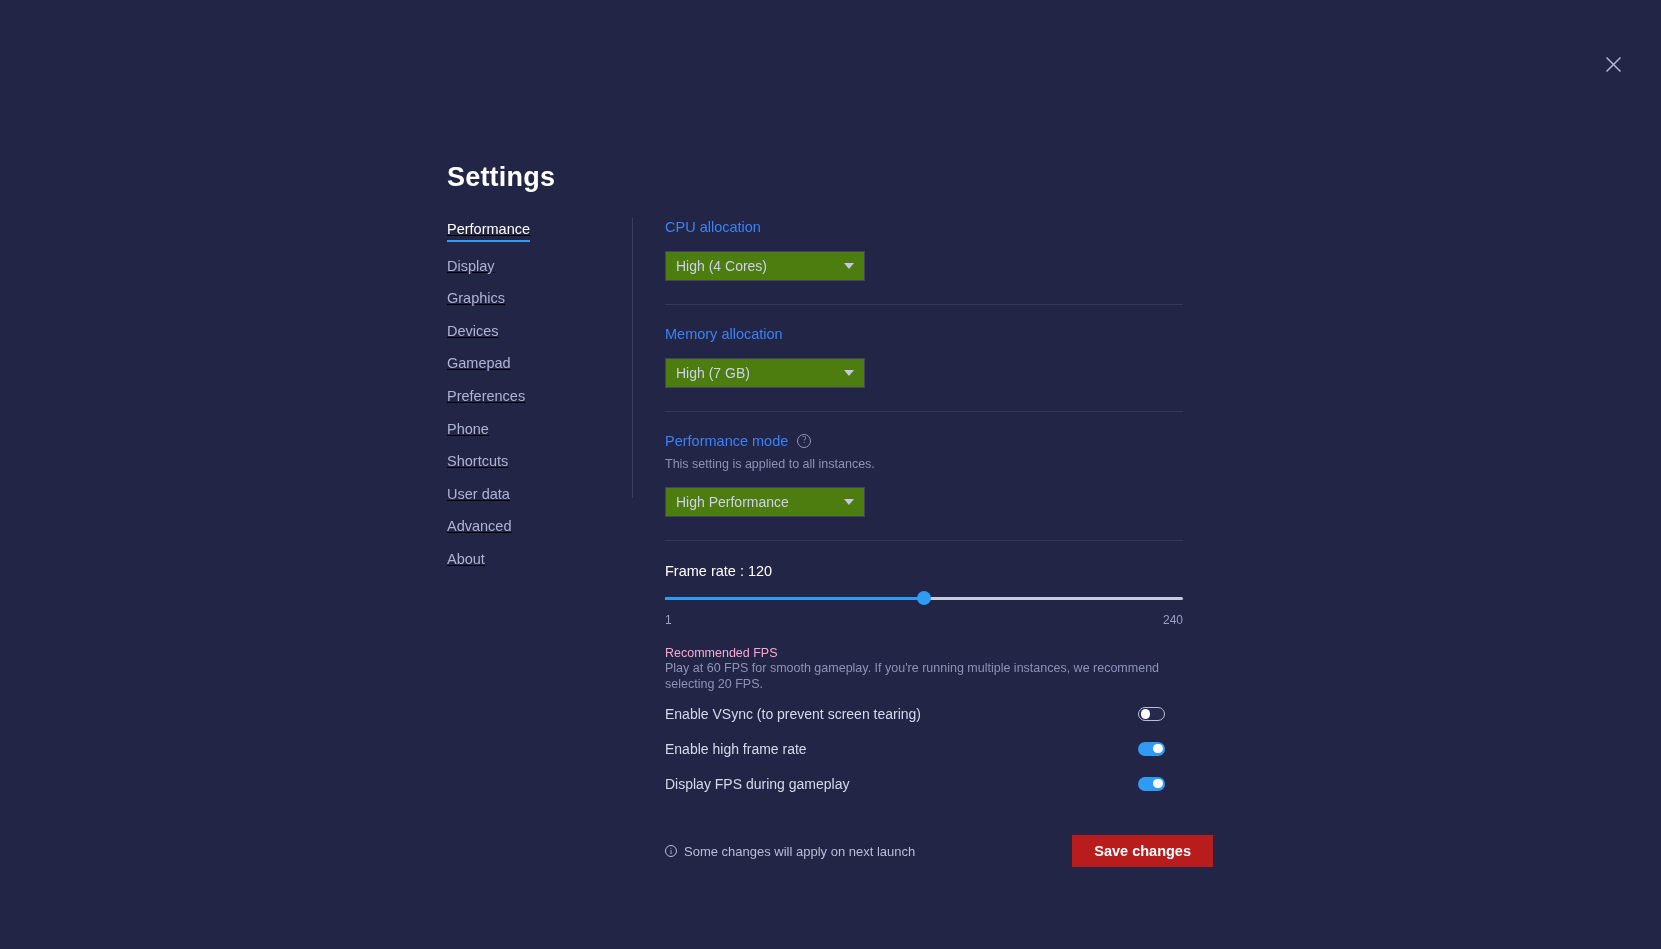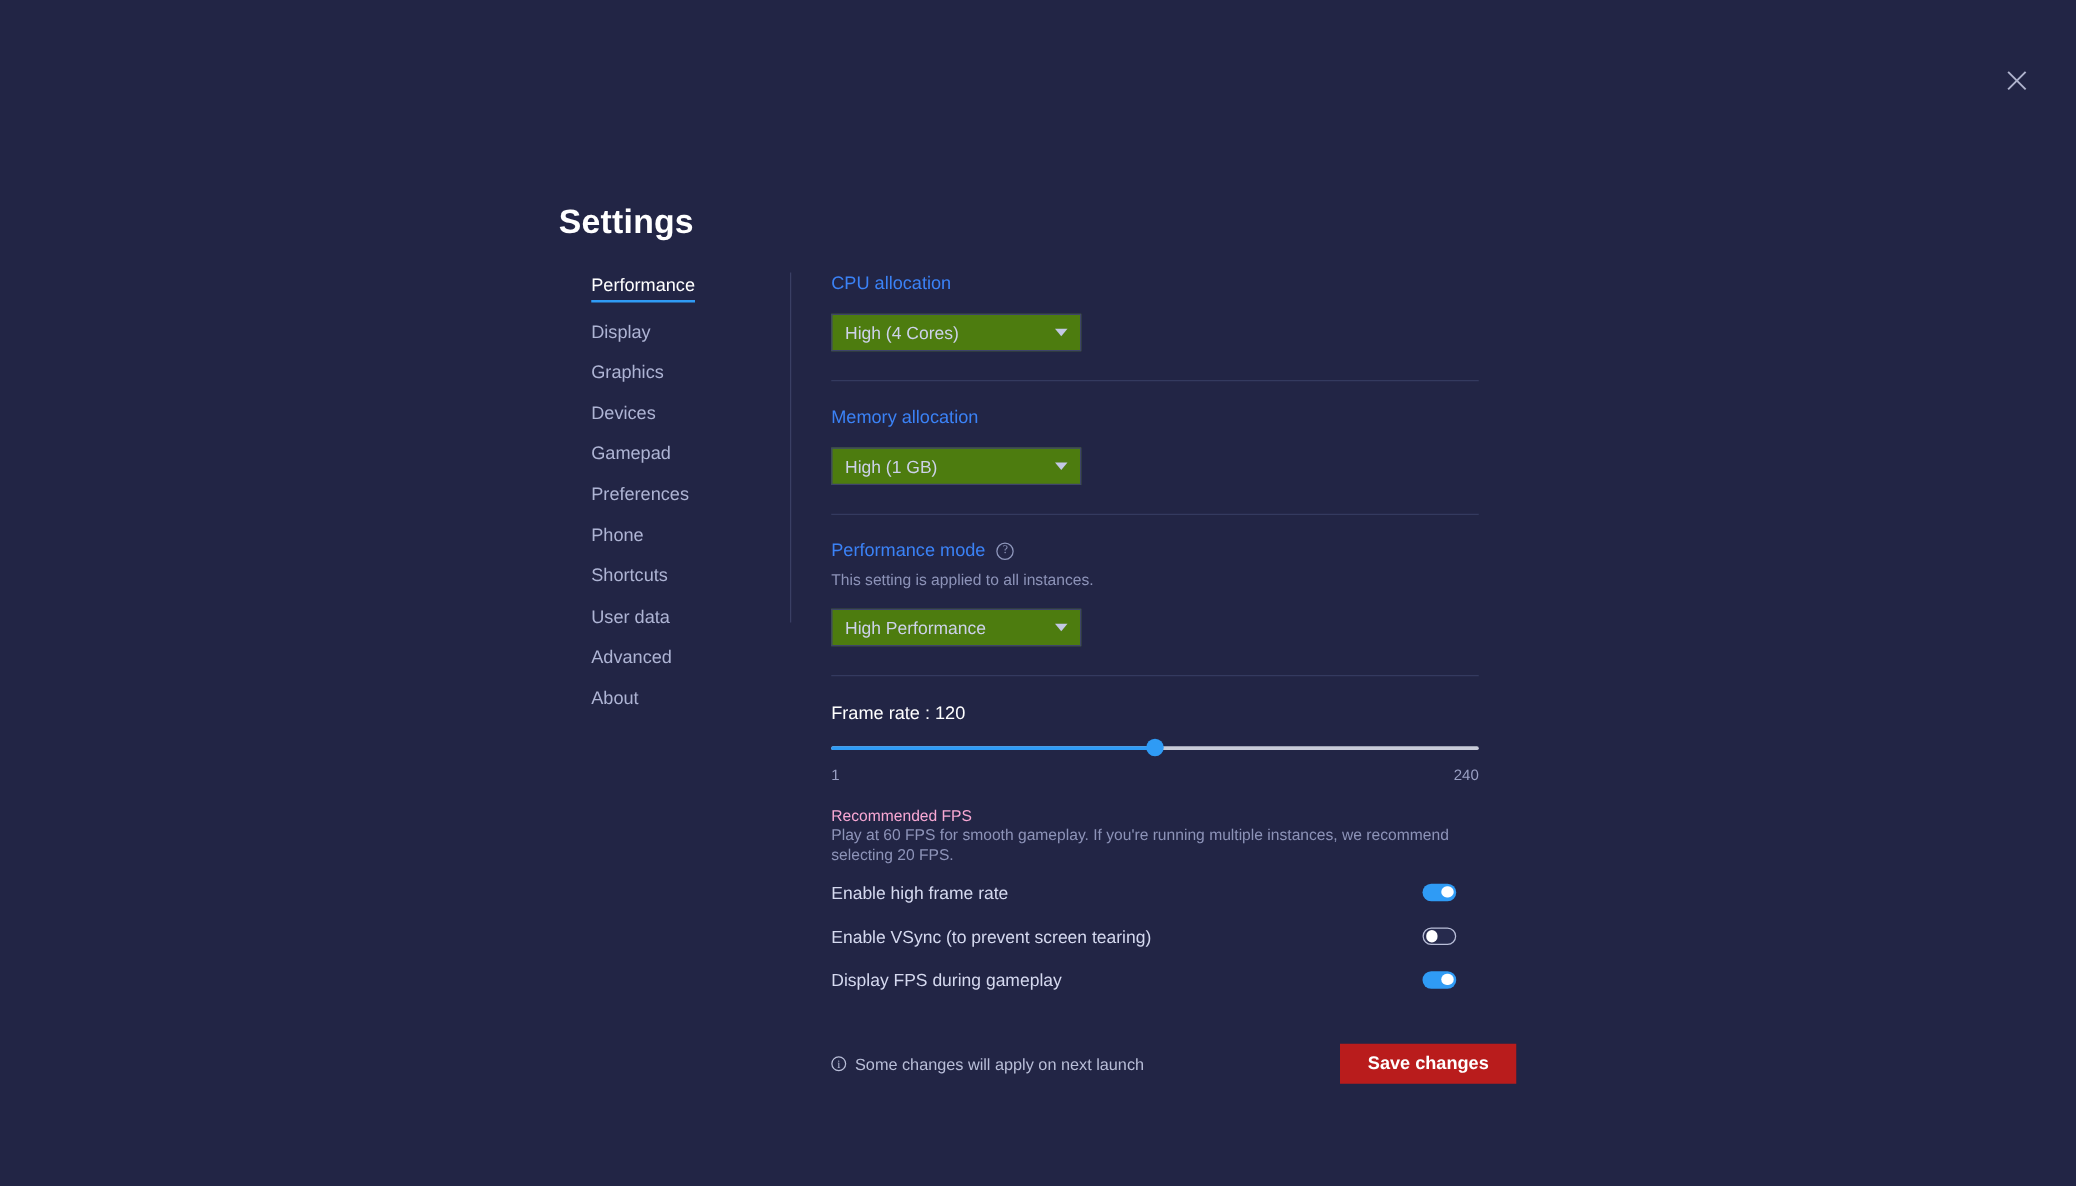--- a/index.html
+++ b/index.html
@@ -41,23 +41,24 @@
     top: 162px;
     font-size: 27px;
     font-weight: bold;
     color: #ffffff;
     letter-spacing: .2px;
   }
 
   
   .sidebar {
     position: absolute;
-    left: 473px;
+    left: 447px;
     top: 222px;
     width: 160px;
+    text-decoration: underline;
   }
   .nav-item {
     display: block;
     font-size: 14.5px;
     color: #aeb4d4;
     margin-bottom: 16.6px;
     cursor: pointer;
     width: max-content;
     padding-bottom: 2px;
     line-height: 14px;
@@ -315,21 +316,21 @@
       <div class="select-box">
         <span class="select-value">High (4 Cores)</span>
         <span class="caret"></span>
       </div>
       <div class="h-divider"></div>
     </section>
 
     <section class="section">
       <div class="field-label">Memory allocation</div>
       <div class="select-box">
-        <span class="select-value">High (1 GB)</span>
+        <span class="select-value">High (7 GB)</span>
         <span class="caret"></span>
       </div>
       <div class="h-divider"></div>
     </section>
 
     <section class="section">
       <div class="label-row">
         <span class="field-label">Performance mode</span>
         <span class="help-icon">?</span>
       </div>
@@ -350,28 +351,28 @@
       </div>
       <div class="slider-range">
         <span>1</span>
         <span>240</span>
       </div>
 
       <div class="rec-title">Recommended FPS</div>
       <div class="rec-text">Play at 60 FPS for smooth gameplay. If you're running multiple instances, we recommend selecting 20 FPS.</div>
 
       <div class="toggle-row">
+        <span class="toggle-label">Enable VSync (to prevent screen tearing)</span>
+        <span class="toggle off">
+            <span class="knob"></span>
+          </span>
+      </div>
+      <div class="toggle-row">
         <span class="toggle-label">Enable high frame rate</span>
         <span class="toggle on">
-            <span class="knob"></span>
-          </span>
-      </div>
-      <div class="toggle-row">
-        <span class="toggle-label">Enable VSync (to prevent screen tearing)</span>
-        <span class="toggle off">
             <span class="knob"></span>
           </span>
       </div>
       <div class="toggle-row">
         <span class="toggle-label">Display FPS during gameplay</span>
         <span class="toggle on">
             <span class="knob"></span>
           </span>
       </div>
 

